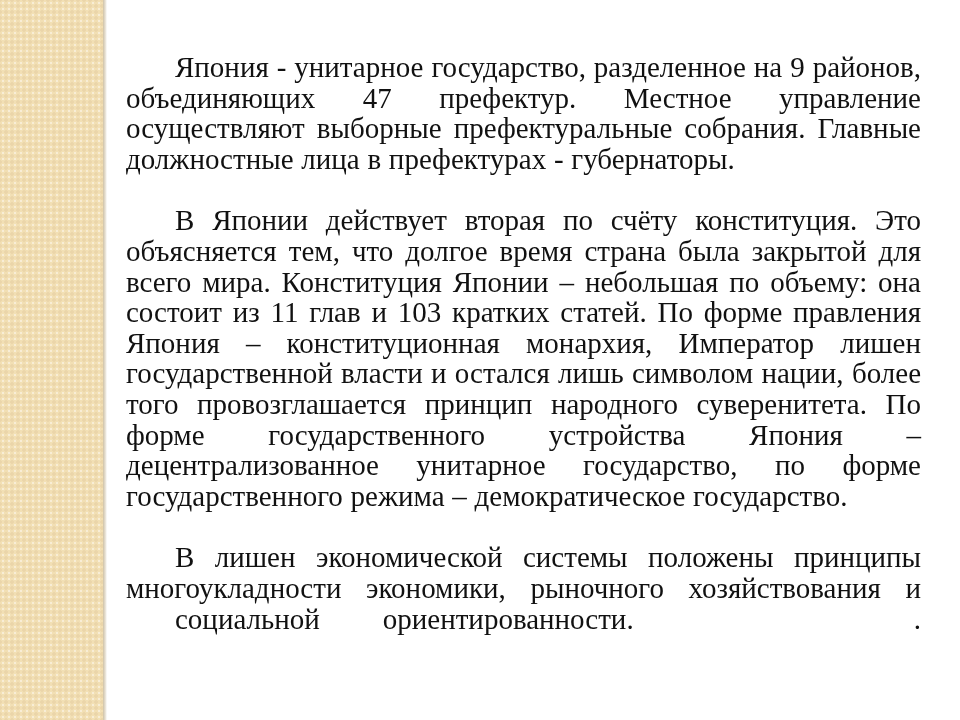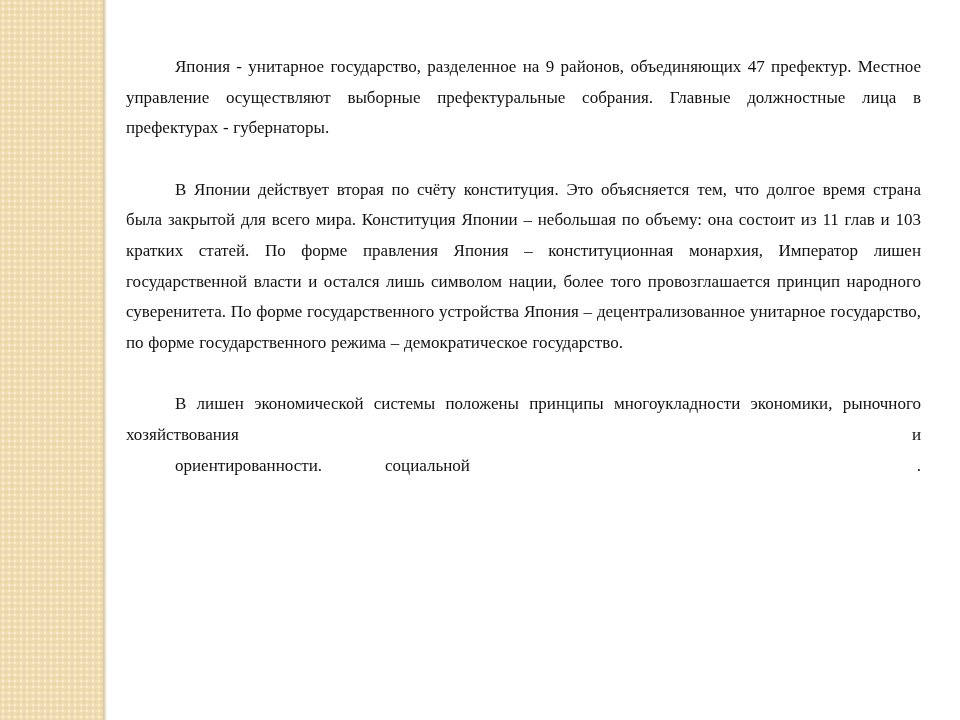--- a/index.html
+++ b/index.html
@@ -16,21 +16,21 @@
     background-size: 6px 6px, 6px 6px;
     background-position: 0 0, 3px 3px;
   }
   .side-shadow {
     position: absolute; left: 103px; top: 0; width: 4px; height: 720px;
     background: linear-gradient(to right, #cfc2a6, #e8e2d6 60%, #ffffff);
   }
   .content {
     position: absolute; left: 126px; top: 52px; width: 795px;
     font-family: "Liberation Serif", serif;
-    font-size: 17px; line-height: 30.6px; color: #111111;
+    font-size: 29px; line-height: 30.6px; color: #111111;
   }
   .para {
     margin: 0 0 31px 0;
     text-align: justify;
     text-indent: 49px;
     word-spacing: 0.5px;
   }
   .para.last { margin-bottom: 0; }
   .last-line {
     display: flex; justify-content: space-between; width: 100%;
@@ -43,19 +43,19 @@
 <div class="side-strip"></div>
 <div class="side-shadow"></div>
 
 <div class="content">
   <p class="para">Япония - унитарное государство, разделенное на 9 районов, объединяющих 47 префектур. Местное управление осуществляют выборные префектуральные собрания. Главные должностные лица в префектурах - губернаторы.</p>
   <p class="para">В Японии действует вторая по счёту конституция. Это объясняется тем, что долгое время страна была закрытой для всего мира. Конституция Японии – небольшая по объему: она состоит из 11 глав и 103 кратких статей. По форме правления Япония – конституционная монархия, Император лишен государственной власти и остался лишь символом нации, более того провозглашается принцип народного суверенитета. По форме государственного устройства Япония – децентрализованное унитарное государство, по форме государственного режима – демократическое государство.</p>
   <div class="para last">
     <div style="text-align: justify; text-align-last: justify;">В лишен экономической системы положены принципы многоукладности экономики, рыночного хозяйствования и</div>
     <div class="last-line">
       <span class="ll-words">
+        <span>социальной</span>
         <span>ориентированности.</span>
-        <span>социальной</span>
       </span>
       <span>.</span>
     </div>
   </div>
 </div>
 
 </body></html>

